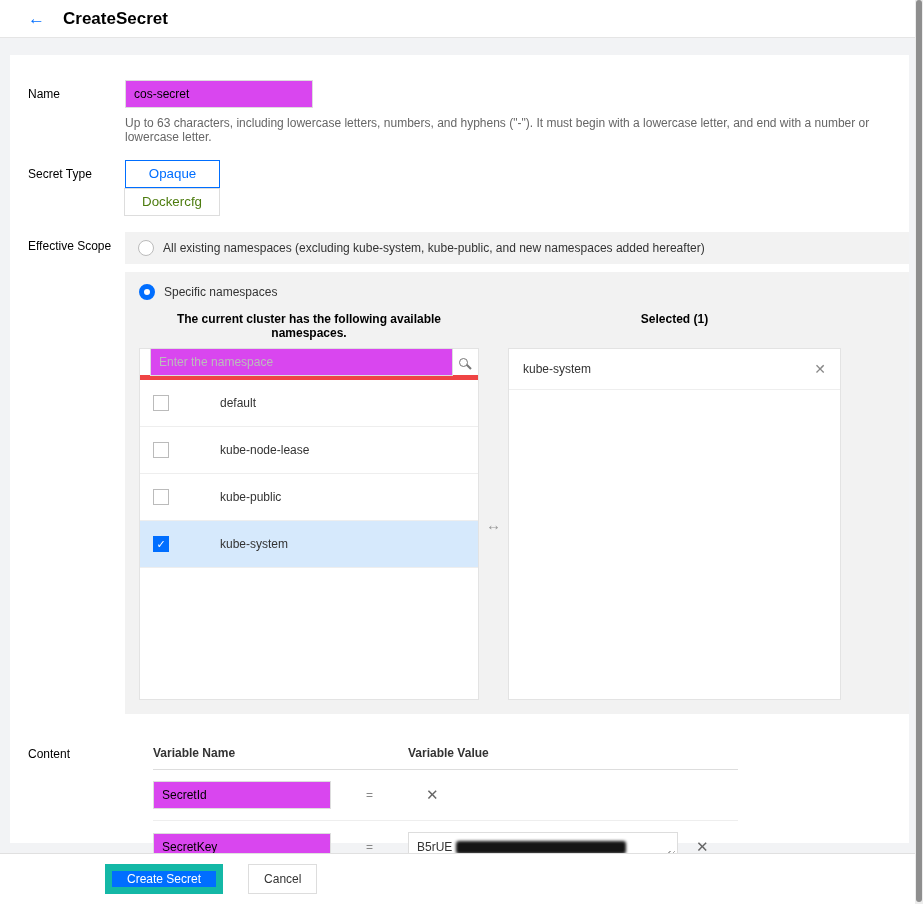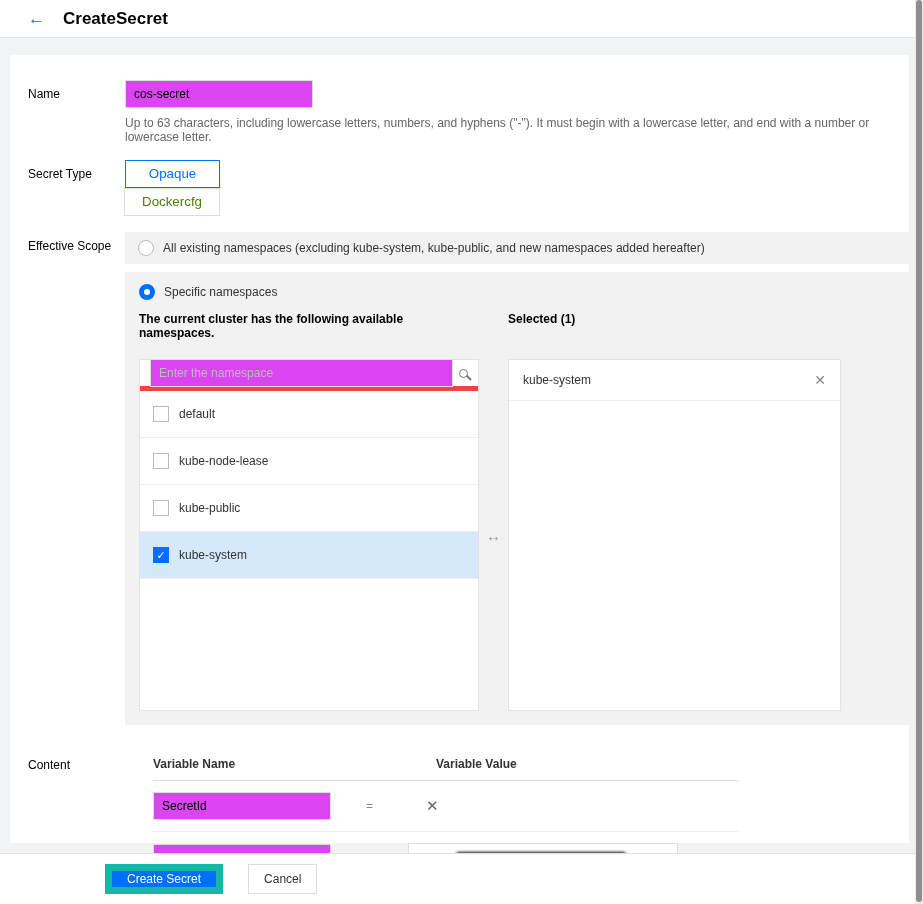--- a/index.html
+++ b/index.html
@@ -32,48 +32,48 @@
   .seg-btn + .seg-btn { margin-left:-1px; }
 
   
   .scope-wrap { width:730px; }
   .scope-all { background:#f2f2f2; height:32px; display:flex; align-items:center; padding:0 13px; cursor:pointer; }
   .scope-panel { background:#f2f2f2; margin-top:8px; padding:12px 14px 14px 14px; }
   .radio { width:16px; height:16px; border-radius:50%; background:#fff; border:1px solid #bbb;
            flex-shrink:0; margin-right:9px; }
   .radio.on { border:5px solid #006eff; }
   .radio-row { display:flex; align-items:center; cursor:pointer; }
-  .panel-titles { display:flex; margin-top:12px; margin-bottom:19px; }
+  .panel-titles { display:flex; margin-top:12px; margin-bottom:8px;text-align:center; }
   .pt-left { width:340px; font-weight:bold; color:#000; }
   .pt-mid { width:29px; }
   .pt-right { width:333px; font-weight:bold; color:#000; }
   .panels { display:flex; }
   .ns-panel { width:340px; height:352px; background:#fff; border:1px solid #e3e3e3; display:flex; flex-direction:column; }
   .search-bar { height:31px; border-bottom:5px solid #ef4444; display:flex; align-items:center; padding:0 10px; }
   .search-input { border:none; flex:1; height:28px; padding:0; font-size:12px; }
   .search-input::placeholder { color:#bbb; }
   .mag { width:9px; height:9px; border:1.6px solid #777; border-radius:50%; position:relative; margin-left:6px; flex-shrink:0; }
   .mag::after { content:""; position:absolute; width:6px; height:1.6px; background:#777;
                 transform:rotate(45deg); right:-5px; bottom:-2px; }
   .ns-list { flex:1; overflow:hidden; }
-  .ns-item { height:47px; display:flex; align-items:center; padding-left:13px; border-bottom:1px solid #eee; cursor:pointer; }
+  .ns-item { height:47px; display:flex; align-items:center; padding-left:13px; border-bottom:1px solid #eee; cursor:pointer;gap:41px; }
   .ns-item.sel { background:#d6e9fc; }
   .cbx { width:16px; height:16px; border:1px solid #bbb; background:#fff; margin-right:10px;
          display:flex; align-items:center; justify-content:center; flex-shrink:0; cursor:pointer;
          font-size:11px; color:transparent; }
   .cbx.on { background:#006eff; border-color:#006eff; color:#fff; }
   .mid-col { width:29px; display:flex; align-items:center; justify-content:center; color:#999; font-size:15px; }
   .sel-panel { width:333px; height:352px; background:#fff; border:1px solid #e3e3e3; }
   .sel-item { height:41px; display:flex; align-items:center; justify-content:space-between;
               padding:0 14px; border-bottom:1px solid #eee; }
   .x-btn { color:#888; font-size:14px; cursor:pointer; line-height:1; }
 
   
   .content-table { width:585px; margin-left:28px; }
-  .ct-head { display:flex; padding:6px 0 9px 0; border-bottom:1px solid #ddd; font-weight:bold; color:#333;gap:28px; }
+  .ct-head { display:flex; padding:6px 0 9px 0; border-bottom:1px solid #ddd; font-weight:bold; color:#333; }
   .ct-col-name { width:255px; }
   .ct-row { display:flex; align-items:center; padding:11px 0; border-bottom:1px solid #eee; }
   .var-name { width:178px; }
   .eq { width:77px; text-align:center; color:#888; }
   .val-box { width:270px; height:30px; border:1px solid #ddd; background:#fff; position:relative;
              display:flex; align-items:center; padding:0 8px; cursor:text; }
   .blob { height:13px; background:#141414; border-radius:3px; filter:blur(1.6px); margin-left:4px; }
   .blob1 { width:188px; } .blob2 { width:170px; }
   .resize { position:absolute; right:1px; bottom:1px; width:9px; height:9px; cursor:nwse-resize;
             background:repeating-linear-gradient(135deg, transparent 0 2px, #aaa 2px 3px); }

